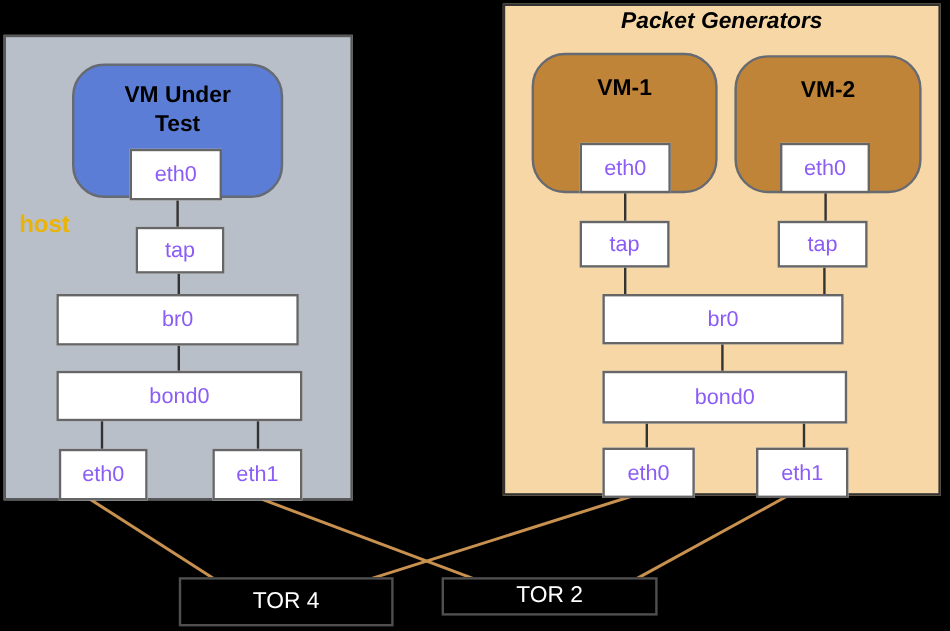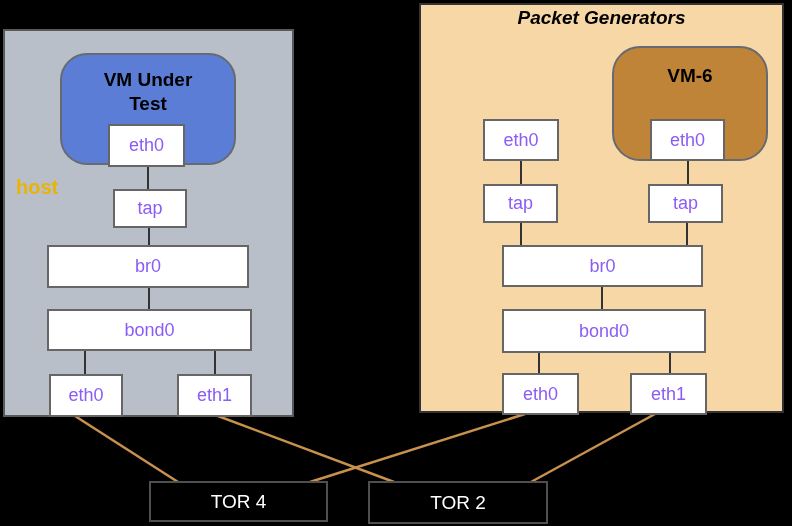--- a/index.html
+++ b/index.html
@@ -43,21 +43,21 @@
     display:flex; align-items:center; justify-content:center;
     font-size:18px;
   }
   .tor {
     position:absolute; z-index:2; box-sizing:border-box;
     background:#000000; border:2px solid #4f4f4f; color:#ffffff;
     display:flex; align-items:center; justify-content:center;
     font-size:19px;
   }
   #tor-1 { left:149px; top:481px; width:179px; height:41px; }
-  #tor-2 { left:368px; top:481px; width:180px; height:43px; }
+  #tor-2 { left:368px; top:481px; width:180px; height:32px; }
   #wire-overlay { position:absolute; left:0; top:0; z-index:1; }
 </style>
 </head>
 <body>
 
 <div id="stage">
 
   <div class="panel" id="host-panel"></div>
   <div class="panel" id="generators-panel"></div>
 
@@ -91,22 +91,25 @@
   </div>
   <div class="node" style="left:108px; top:124px; width:77px; height:43px;">eth0</div>
   <div class="node" style="left:113px; top:189px; width:74px; height:39px;">tap</div>
   <div class="node" style="left:47px; top:245px; width:202px; height:43px;">br0</div>
   <div class="node" style="left:47px; top:309px; width:205px; height:42px;">bond0</div>
   <div class="node" style="left:49px; top:374px; width:74px; height:43px;">eth0</div>
   <div class="node" style="left:177px; top:374px; width:75px; height:43px;">eth1</div>
 
   <div class="panel-title">Packet Generators</div>
 
+  <div class="vm" id="gen-vm1">
+    <div class="vm-title-single">VM-1</div>
+  </div>
   <div class="vm" id="gen-vm2">
-    <div class="vm-title-single">VM-6</div>
+    <div class="vm-title-single">VM-2</div>
   </div>
   <div class="node" style="left:483px; top:119px; width:76px; height:42px;">eth0</div>
   <div class="node" style="left:650px; top:119px; width:75px; height:42px;">eth0</div>
   <div class="node" style="left:483px; top:184px; width:75px; height:39px;">tap</div>
   <div class="node" style="left:648px; top:184px; width:75px; height:39px;">tap</div>
   <div class="node" style="left:502px; top:245px; width:201px; height:42px;">br0</div>
   <div class="node" style="left:502px; top:309px; width:204px; height:44px;">bond0</div>
   <div class="node" style="left:502px; top:373px; width:77px; height:42px;">eth0</div>
   <div class="node" style="left:630px; top:373px; width:77px; height:42px;">eth1</div>
 

